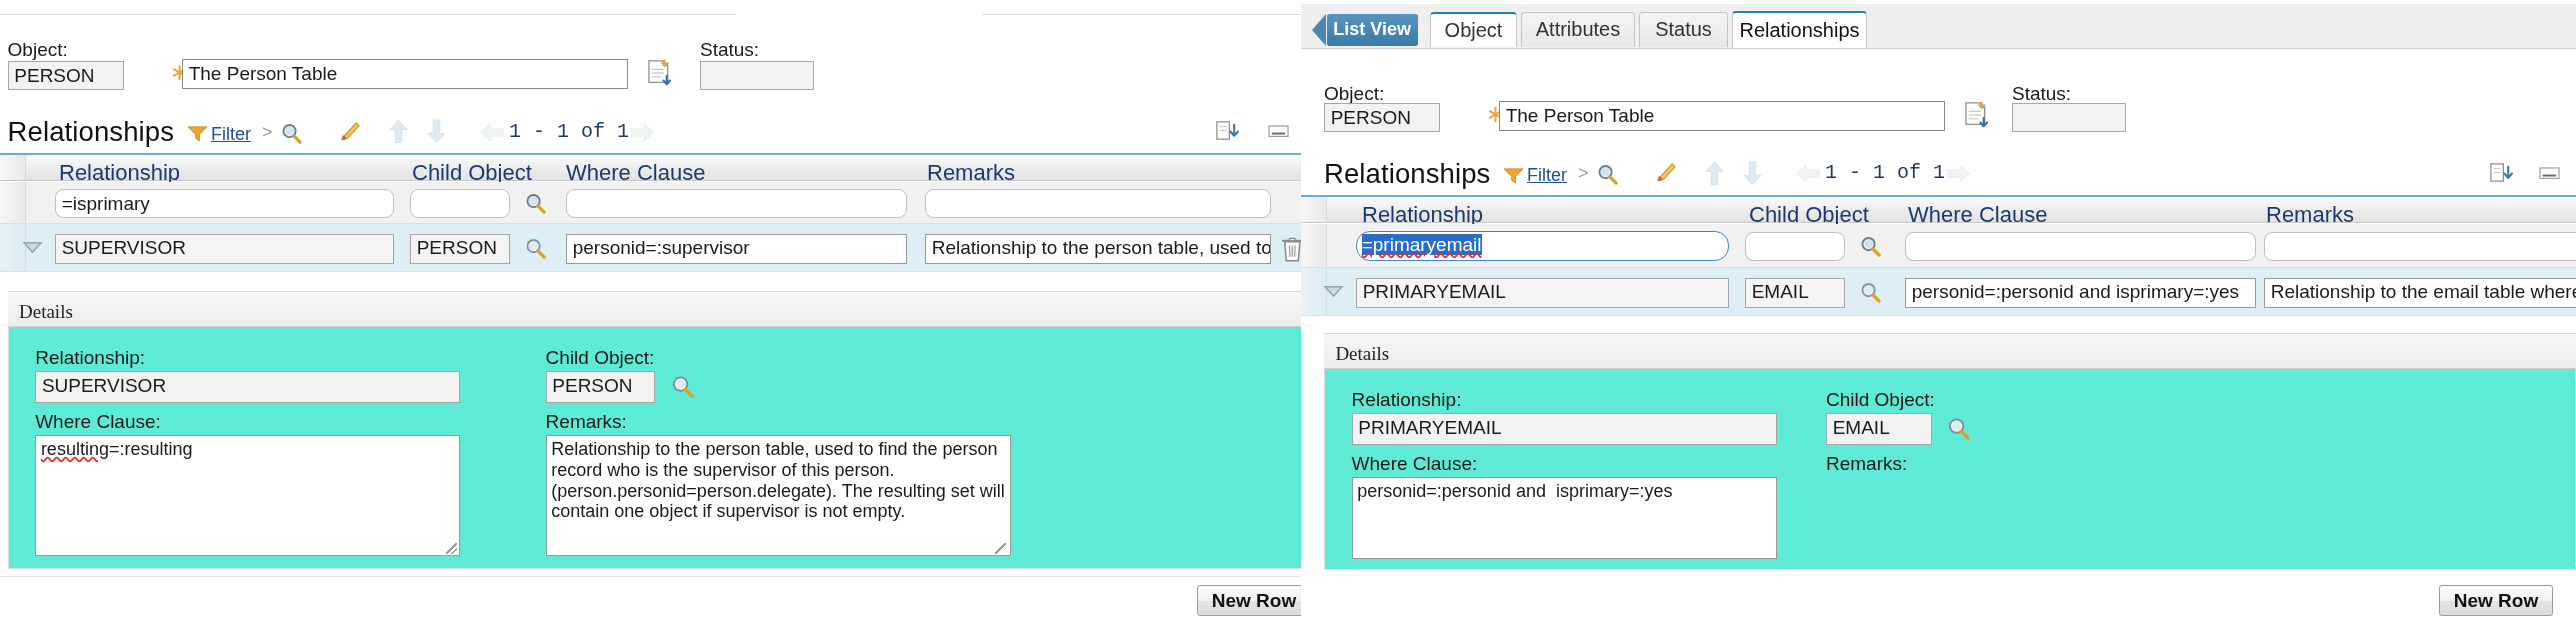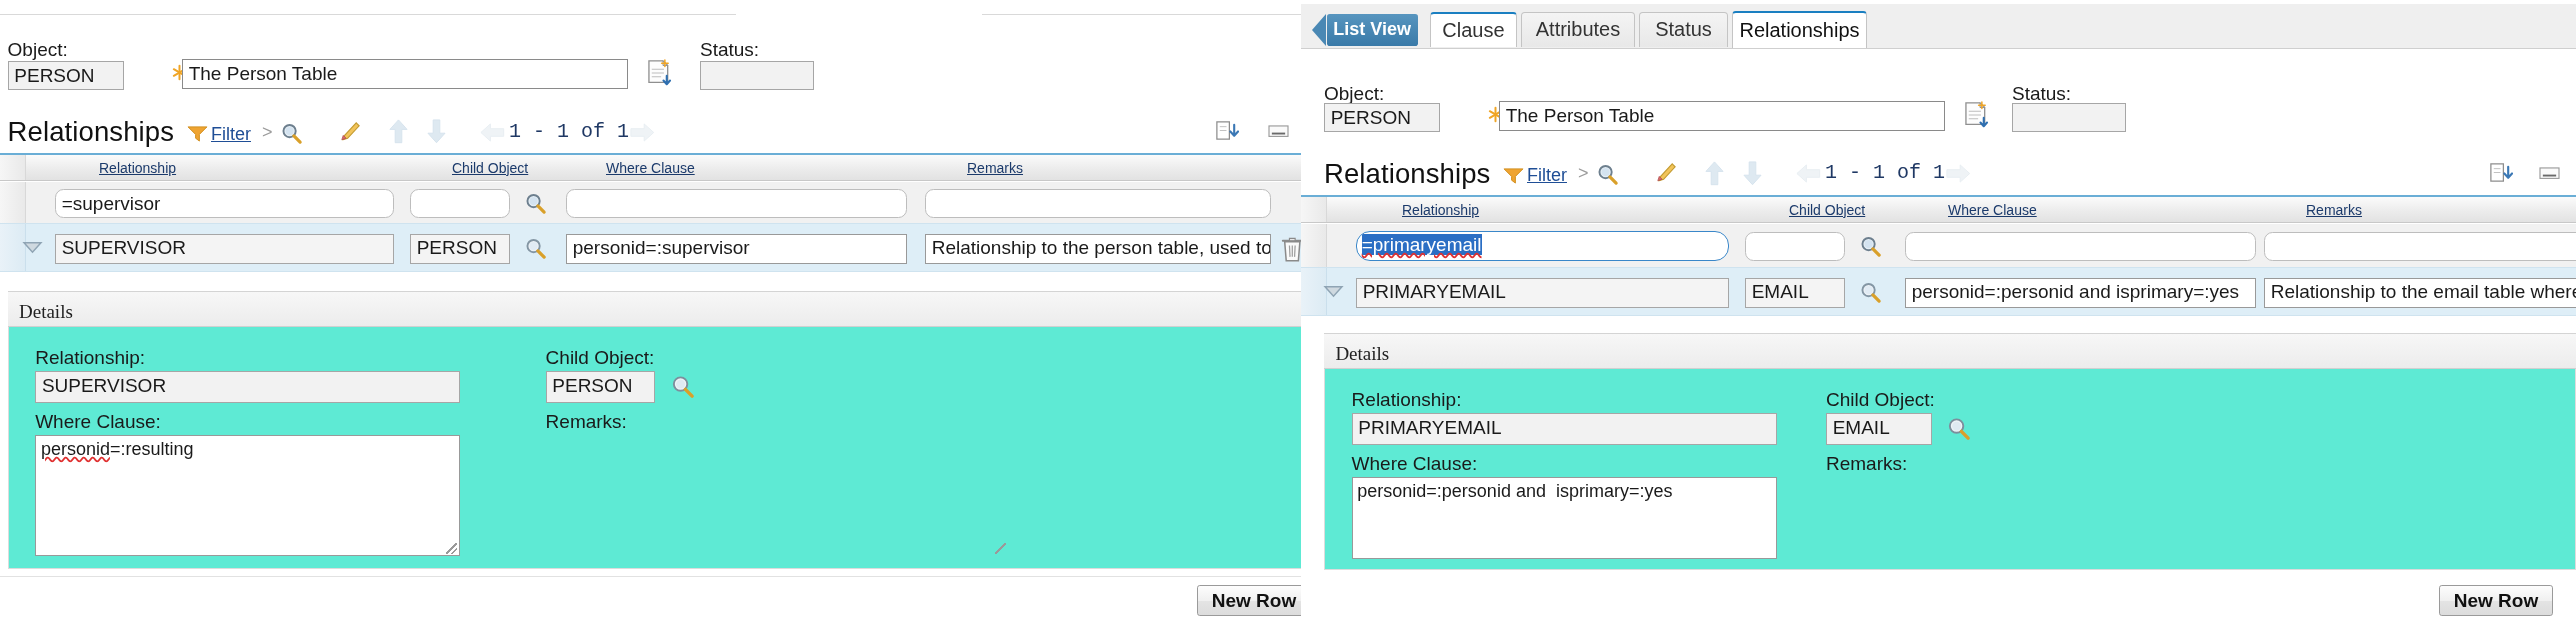--- a/index.html
+++ b/index.html
@@ -85,25 +85,24 @@
   .grid { position: absolute; box-sizing: border-box; }
   .grid-top-rule { position:absolute; left:0; right:0; top:0; height:1.9px; background:#6aaed6; }
   .grid-head {
     position: absolute; left: 0; right: 0;
     background: linear-gradient(to bottom, #fbfbfb 0%, #ececec 55%, #e2e2e2 100%);
     border-bottom: 0.9px solid #c8c8c8;
     box-sizing: border-box;
   }
   .col-head {
     position: absolute; top: 0;
-    font-size: 14px; color: #1b3a6b;
+    font-size: 22px; color: #1b3a6b;
     text-decoration: underline;
     white-space: nowrap;
     cursor: pointer;
-    margin-left: 40px;
   }
   .grid-row { position: absolute; left: 0; right: 0; box-sizing: border-box; }
   .row-filter { background: #f1f1f1; }
   .row-sel { background: #deeef7; border-top: 0.9px solid #cfe3ef; border-bottom: 0.9px solid #cfe3ef;}
   .gutter {
     position:absolute; left:0; top:0; bottom:0; width:25px;
     background: linear-gradient(to right,#f6f6f6,#e9e9e9);
     border-right:0.9px solid #d8d8d8;
   }
 
@@ -292,21 +291,21 @@
       <div class="grid-head" style="top:1.9px;height:26.6px;">
         <div class="gutter"></div>
         <span class="col-head" style="left:59px;top:4.7px;">Relationship</span>
         <span class="col-head" style="left:412px;top:4.7px;">Child Object</span>
         <span class="col-head" style="left:566px;top:4.7px;">Where Clause</span>
         <span class="col-head" style="left:927px;top:4.7px;">Remarks</span>
       </div>
 
       <div class="grid-row row-filter" style="top:28.5px;height:42px;">
         <div class="gutter"></div>
-        <div class="txt-field round" style="position:absolute;left:55px;top:7.6px;width:339px;height:28.5px;">=supervisor</div>
+        <div class="txt-field round" style="position:absolute;left:55px;top:7.6px;width:339px;height:28.5px;">=isprimary</div>
         <div class="txt-field round" style="position:absolute;left:410px;top:7.6px;width:100px;height:28.5px;"></div>
         <span class="ico" style="left:524px;top:10.4px;width:23px;height:23px;">
           <svg width="23" height="23" viewBox="0 0 24 24">
               <circle cx="10" cy="9.5" r="6.4" fill="#e7f0f7" stroke="#6d7f8e" stroke-width="2"></circle>
               <circle cx="10" cy="9.5" r="4.2" fill="#cfe0ee" opacity=".8"></circle>
               <line x1="14.5" y1="14.5" x2="21" y2="21" stroke="#d9a02a" stroke-width="3.4" stroke-linecap="round"></line>
             </svg>
         </span>
         <div class="txt-field round" style="position:absolute;left:566px;top:7.6px;width:341px;height:28.5px;"></div>
         <div class="txt-field round" style="position:absolute;left:925px;top:7.6px;width:346px;height:28.5px;"></div>
@@ -357,36 +356,37 @@
       <div class="ro-field" style="position:absolute;left:537px;top:44px;width:109px;height:32px;">PERSON</div>
       <span class="ico" style="left:661px;top:47px;width:25px;height:25px;">
         <svg width="25" height="25" viewBox="0 0 26 26">
             <circle cx="11" cy="10.5" r="7" fill="#eef3f7" stroke="#7d8f9d" stroke-width="2"></circle>
             <circle cx="11" cy="10.5" r="4.6" fill="#dce8f1" opacity=".85"></circle>
             <line x1="16" y1="16" x2="23" y2="23" stroke="#d9a02a" stroke-width="3.6" stroke-linecap="round"></line>
           </svg>
       </span>
 
       <div class="lbl" style="position:absolute;left:26.6px;top:85px;">Where Clause:</div>
-      <div class="ta" style="position:absolute;left:26.6px;top:108px;width:425px;height:121px;"><span class="spell">personid</span><span>=:resulting</span><span class="grip"></span></div>
+      <div class="ta" style="position:absolute;left:26.6px;top:108px;width:425px;height:121px;"><span class="spell">resulting</span><span>=:resulting</span><span class="grip"></span></div>
 
       <div class="lbl" style="position:absolute;left:537px;top:85px;">Remarks:</div>
+      <div class="ta" style="position:absolute;left:537px;top:108px;width:465px;height:121px;white-space:normal;">Relationship to the person table, used to find the person record who is the supervisor of this person. (person.personid=person.delegate). The resulting set will contain one object if supervisor is not empty.</div>
       <span style="position:absolute;left:986px;top:216px;width:11.4px;height:11.4px;background:linear-gradient(135deg, transparent 45%, #9a9a9a 45%, #9a9a9a 55%, transparent 55%);"></span>
     </div>
 
     <div class="btn" style="left:1197px;top:581px;width:114px;height:31px;">New Row</div>
     <div style="position:absolute;left:0;top:572px;width:1301px;height:0.9px;background:#e2e2e2;"></div>
   </div>
 
   <div class="panel" id="panel-right">
     <div class="tabstrip"></div>
 
     <div class="listview" style="left:25.6px;width:91px;">List View</div>
 
-    <div class="tab" style="left:129px;width:87px;background:#ffffff;border-top:2.8px solid #1a7fc1;">Clause</div>
+    <div class="tab" style="left:129px;width:87px;background:#ffffff;border-top:2.8px solid #1a7fc1;">Object</div>
     <div class="tab" style="left:220px;width:114px;">Attributes</div>
     <div class="tab" style="left:338px;width:89px;">Status</div>
     <div class="tab active" style="left:431px;width:135px;">Relationships</div>
 
     <div class="lbl" style="position:absolute;left:23px;top:80px;">Object:</div>
     <div class="ro-field" style="position:absolute;left:23px;top:99px;width:116px;height:28.5px;">PERSON</div>
 
     <span class="ico" style="left:185px;top:101px;width:19px;height:19px;">
       <svg width="19" height="19" viewBox="0 0 20 20">
           <g stroke="#f0a525" stroke-width="2.1" stroke-linecap="round">

